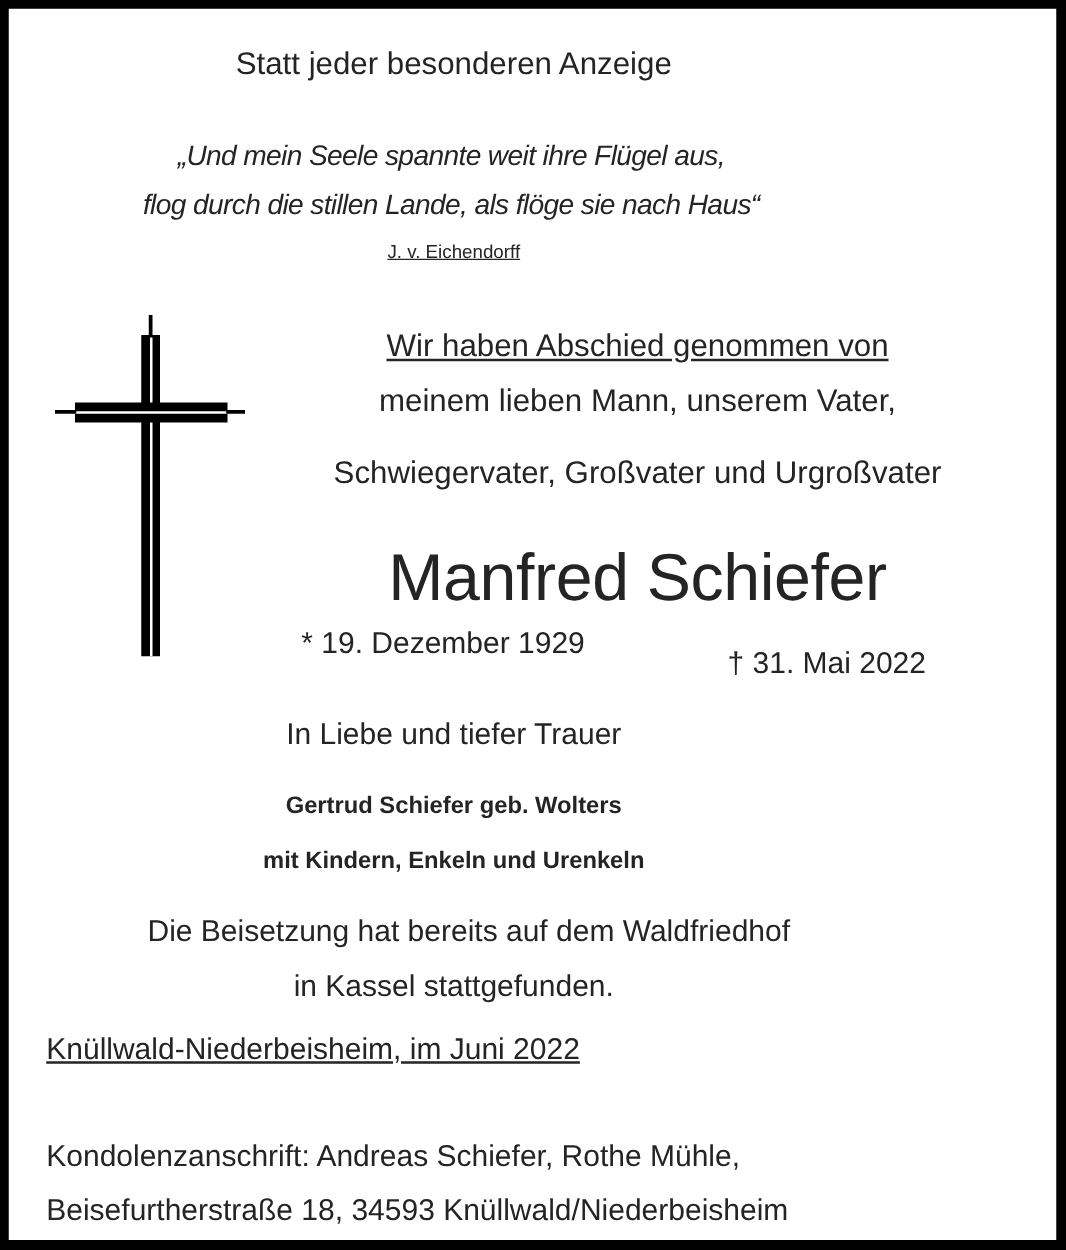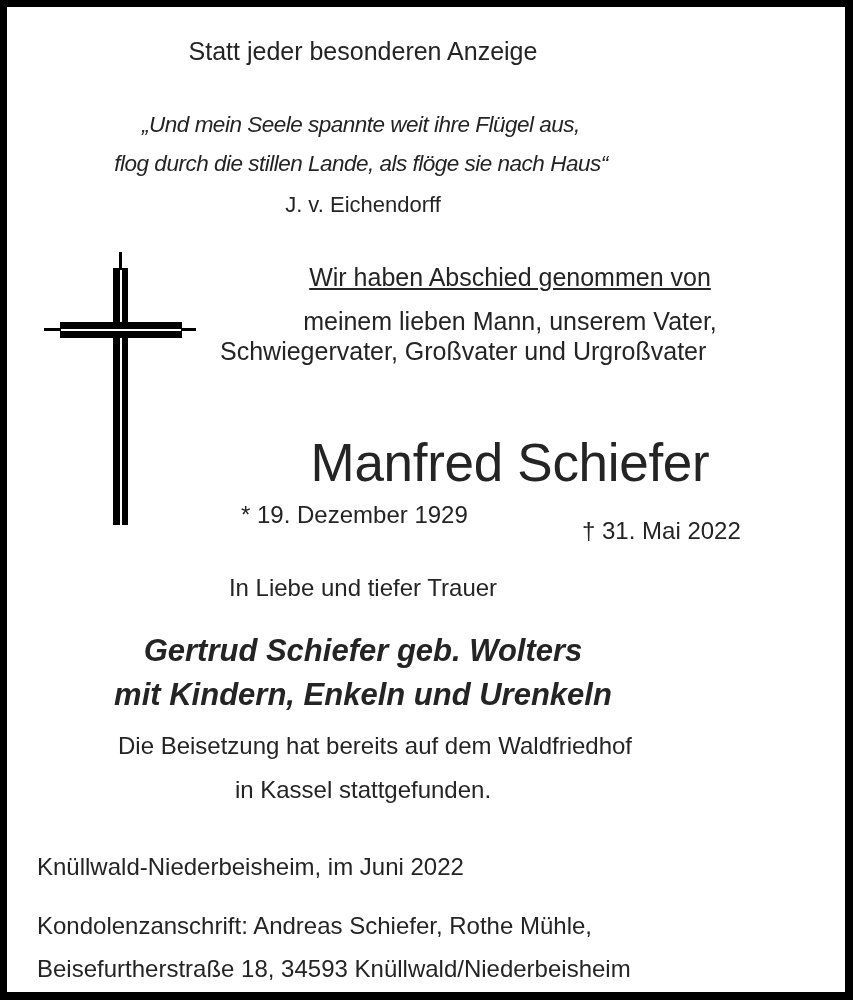--- a/index.html
+++ b/index.html
@@ -13,23 +13,23 @@
     position: absolute; left: 7px; top: 7px; width: 838px; height: 985px;
     background: #ffffff;
   }
   .line {
     position: absolute; white-space: nowrap; line-height: 1;
   }
   .center { left: 0; width: 726px; text-align: center; }
   .f26 { font-size: 25px; }
   .f24 { font-size: 24px; }
   .quote { font-size: 22.5px; font-style: italic; letter-spacing: -0.5px; }
-  .attr { font-size: 22px; }
+  .attr { font-size: 15px; text-decoration: underline; }
   .name { font-size: 53px; letter-spacing: -0.3px; }
-  .bold { font-weight: bold; font-size: 31px; font-style: italic; }
+  .bold { font-weight: bold; font-size: 19px; }
   .cross-part { position: absolute; background: #000; }
   .cross-gap { position: absolute; background: #fff; }
 </style>
 </head>
 <body>
 
 <div class="sheet"></div>
 
 <div class="line center f26" style="top:39px;">Statt jeder besonderen Anzeige</div>
 
@@ -46,31 +46,31 @@
 
   <div class="cross-part" style="left:60px; top:322px; width:122px; height:16px;"></div>
   <div class="cross-gap" style="left:60px; top:328.5px; width:122px; height:2.5px;"></div>
 
   <div class="cross-part" style="left:44px; top:328px; width:17px; height:3px;"></div>
   <div class="cross-part" style="left:181px; top:328px; width:15px; height:3px;"></div>
 </div>
 
 <div class="line f26" style="top:265px; left:220px; width:580px; text-align:center;text-decoration:underline;">Wir haben Abschied genommen von</div>
 <div class="line f26" style="top:309px; left:220px; width:580px; text-align:center;">meinem lieben Mann, unserem Vater,</div>
-<div class="line f26" style="top:339px; left:220px; width:580px; text-align:left;">Schwiegervater, Großvater und Urgroßvater</div>
+<div class="line f26" style="top:366px; left:220px; width:580px; text-align:center;">Schwiegervater, Großvater und Urgroßvater</div>
 
 <div class="line name" style="top:436px; left:220px; width:580px; text-align:center;">Manfred Schiefer</div>
 
 <div class="line f24" style="top:503px; left:241px;">* 19. Dezember 1929</div>
 <div class="line f24" style="top:503px; left:582px;margin-top:16px;">† 31. Mai 2022</div>
 
 <div class="line center f24" style="top:576px;">In Liebe und tiefer Trauer</div>
 
 <div class="line center bold" style="top:635px;">Gertrud Schiefer geb. Wolters</div>
 <div class="line center bold" style="top:679px;">mit Kindern, Enkeln und Urenkeln</div>
 
 <div class="line center f24" style="top:734px;padding-left:12px;">Die Beisetzung hat bereits auf dem Waldfriedhof</div>
 <div class="line center f24" style="top:778px;">in Kassel stattgefunden.</div>
 
-<div class="line f24" style="top:855px; left:37px;">Knüllwald-Niederbeisheim, im Juni 2022</div>
+<div class="line f24" style="top:828px; left:37px;text-decoration:underline;">Knüllwald-Niederbeisheim, im Juni 2022</div>
 
 <div class="line f24" style="top:898px; left:37px;margin-top:16px;">Kondolenzanschrift: Andreas Schiefer, Rothe Mühle,</div>
 <div class="line f24" style="top:957px; left:37px;">Beisefurtherstraße 18, 34593 Knüllwald/Niederbeisheim</div>
 
 </body></html>

